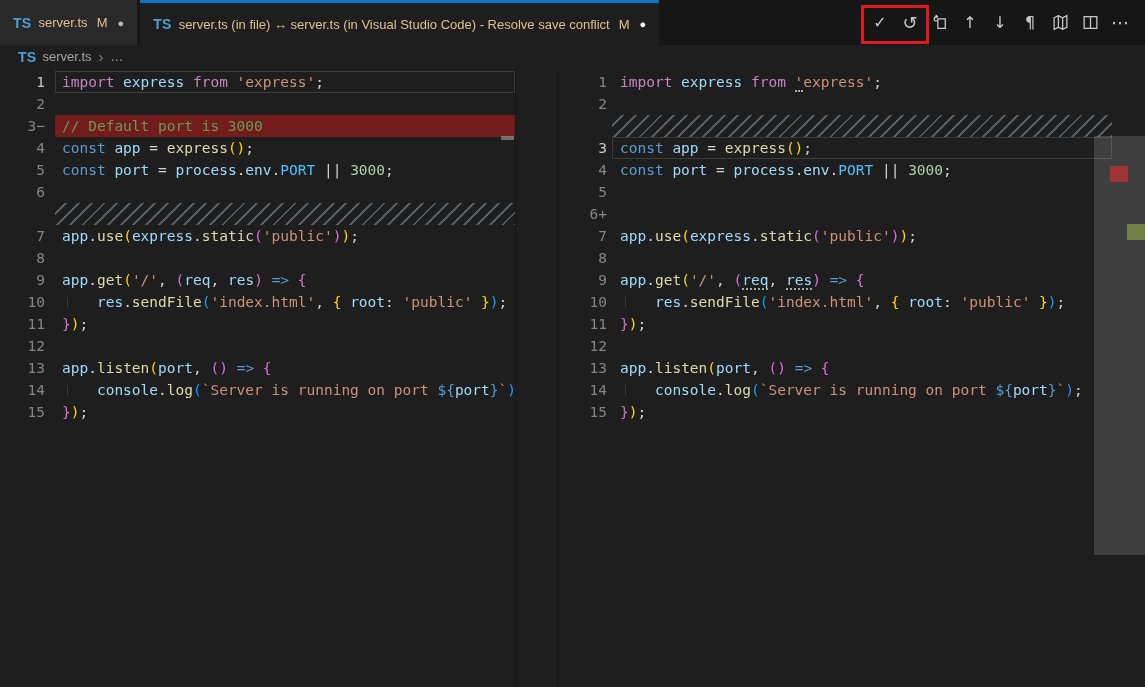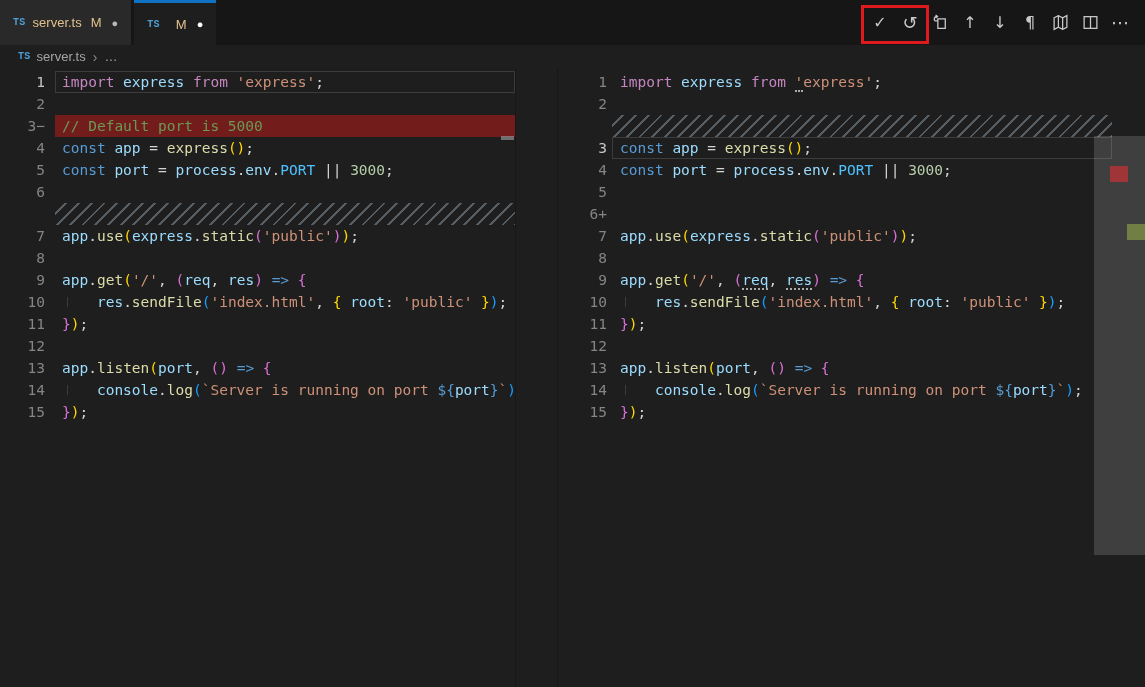--- a/index.html
+++ b/index.html
@@ -9,21 +9,21 @@
     background:#1e1e1e; font-family:"Liberation Sans", sans-serif;
   }
 
   
   .tabbar { position:absolute; left:0; top:0; width:1145px; height:45px;
             background:#161616; display:flex; align-items:stretch; }
   .tab { display:flex; align-items:center; padding:0 13px; height:45px;
          font-size:13px; cursor:pointer; }
   .tab.inactive { background:#292929; margin-right:3px; }
   .tab.active   { background:#1e1e1e; border-top:3px solid var(--accent,#0f72c4); }
-  .ts-badge { font-size:10px; font-weight:bold; color:#4d9fd6; margin-right:7px; letter-spacing:.3px;font-family:Liberation Mono, monospace; }
+  .ts-badge { font-size:14px; font-weight:bold; color:#4d9fd6; margin-right:7px; letter-spacing:.3px; }
   .fname { color:var(--modified,#e2c08d); white-space:nowrap; }
   .git-badge { color:var(--modified,#e2c08d); margin-left:9px; }
   .dirty-dot { font-size:11px; margin-left:10px; }
   .tab.inactive .dirty-dot { color:#b9b9b9; }
   .tab.active   .dirty-dot { color:#ffffff; }
 
   
   .toolbar { position:absolute; right:10px; top:0; height:45px; display:flex; }
   .tbtn { width:30px; height:45px; display:flex; align-items:center; justify-content:center;
           color:#c9c9c9; cursor:pointer; }
@@ -83,20 +83,21 @@
 
   <div class="tabbar">
     <div class="tab inactive">
       <span class="ts-badge">TS</span>
       <span class="fname">server.ts</span>
       <span class="git-badge">M</span>
       <span class="dirty-dot">●</span>
     </div>
     <div class="tab active">
       <span class="ts-badge">TS</span>
+      <span class="fname">server.ts (in file) ↔ server.ts (in Visual Studio Code) - Resolve save conflict</span>
       <span class="git-badge">M</span>
       <span class="dirty-dot">●</span>
     </div>
 
     <div class="toolbar">
       <div class="tbtn">
         <span class="glyph">✓</span>
       </div>
       <div class="tbtn">
         <span class="glyph big">↺</span>
@@ -147,21 +148,21 @@
     <span class="crumb">server.ts</span>
     <span class="crumb-sep">›</span>
     <span class="crumb">…</span>
   </div>
 
   <div class="editor">
     <div class="pane left">
         <div class="rows">
           <div class="row"><div class="gutter cur">1</div><div class="code curline"><span style="color: rgb(197, 134, 192);">import </span><span style="color: rgb(156, 220, 254);">express </span><span style="color: rgb(197, 134, 192);">from </span><span style="color: rgb(206, 145, 120);">'express'</span><span style="color: rgb(212, 212, 212);">;</span></div></div>
           <div class="row"><div class="gutter">2</div><div class="code"></div></div>
-          <div class="row"><div class="gutter">3−</div><div class="code removed"><span style="color: rgb(106, 153, 85);">// Default port is 5000</span></div></div>
+          <div class="row"><div class="gutter">3−</div><div class="code removed"><span style="color: rgb(106, 153, 85);">// Default port is 3000</span></div></div>
           <div class="row"><div class="gutter">4</div><div class="code"><span style="color: rgb(86, 156, 214);">const </span><span style="color: rgb(156, 220, 254);">app </span><span style="color: rgb(212, 212, 212);">= </span><span style="color: rgb(220, 220, 170);">express</span><span style="color: rgb(255, 215, 0);">()</span><span style="color: rgb(212, 212, 212);">;</span></div></div>
           <div class="row"><div class="gutter">5</div><div class="code"><span style="color: rgb(86, 156, 214);">const </span><span style="color: rgb(156, 220, 254);">port </span><span style="color: rgb(212, 212, 212);">= </span><span style="color: rgb(156, 220, 254);">process</span><span style="color: rgb(212, 212, 212);">.</span><span style="color: rgb(156, 220, 254);">env</span><span style="color: rgb(212, 212, 212);">.</span><span style="color: rgb(79, 193, 255);">PORT</span><span style="color: rgb(212, 212, 212);"> || </span><span style="color: rgb(181, 206, 168);">3000</span><span style="color: rgb(212, 212, 212);">;</span></div></div>
           <div class="row"><div class="gutter">6</div><div class="code"></div></div>
           <div class="row"><div class="gutter"></div><div class="code hatch"></div></div>
           <div class="row"><div class="gutter">7</div><div class="code"><span style="color: rgb(156, 220, 254);">app</span><span style="color: rgb(212, 212, 212);">.</span><span style="color: rgb(220, 220, 170);">use</span><span style="color: rgb(255, 215, 0);">(</span><span style="color: rgb(156, 220, 254);">express</span><span style="color: rgb(212, 212, 212);">.</span><span style="color: rgb(220, 220, 170);">static</span><span style="color: rgb(218, 112, 214);">(</span><span style="color: rgb(206, 145, 120);">'public'</span><span style="color: rgb(218, 112, 214);">)</span><span style="color: rgb(255, 215, 0);">)</span><span style="color: rgb(212, 212, 212);">;</span></div></div>
           <div class="row"><div class="gutter">8</div><div class="code"></div></div>
           <div class="row"><div class="gutter">9</div><div class="code"><span style="color: rgb(156, 220, 254);">app</span><span style="color: rgb(212, 212, 212);">.</span><span style="color: rgb(220, 220, 170);">get</span><span style="color: rgb(255, 215, 0);">(</span><span style="color: rgb(206, 145, 120);">'/'</span><span style="color: rgb(212, 212, 212);">, </span><span style="color: rgb(218, 112, 214);">(</span><span style="color: rgb(156, 220, 254);">req</span><span style="color: rgb(212, 212, 212);">, </span><span style="color: rgb(156, 220, 254);">res</span><span style="color: rgb(218, 112, 214);">)</span><span style="color: rgb(212, 212, 212);"> </span><span style="color: rgb(86, 156, 214);">=&gt;</span><span style="color: rgb(212, 212, 212);"> </span><span style="color: rgb(218, 112, 214);">{</span></div></div>
           <div class="row"><div class="gutter">10</div><div class="code"><span class="ind" style="color: rgb(212, 212, 212);">    </span><span style="color: rgb(156, 220, 254);">res</span><span style="color: rgb(212, 212, 212);">.</span><span style="color: rgb(220, 220, 170);">sendFile</span><span style="color: rgb(23, 159, 255);">(</span><span style="color: rgb(206, 145, 120);">'index.html'</span><span style="color: rgb(212, 212, 212);">, </span><span style="color: rgb(255, 215, 0);">{</span><span style="color: rgb(212, 212, 212);"> </span><span style="color: rgb(156, 220, 254);">root</span><span style="color: rgb(212, 212, 212);">: </span><span style="color: rgb(206, 145, 120);">'public'</span><span style="color: rgb(212, 212, 212);"> </span><span style="color: rgb(255, 215, 0);">}</span><span style="color: rgb(23, 159, 255);">)</span><span style="color: rgb(212, 212, 212);">;</span></div></div>
           <div class="row"><div class="gutter">11</div><div class="code"><span style="color: rgb(218, 112, 214);">}</span><span style="color: rgb(255, 215, 0);">)</span><span style="color: rgb(212, 212, 212);">;</span></div></div>
           <div class="row"><div class="gutter">12</div><div class="code"></div></div>

